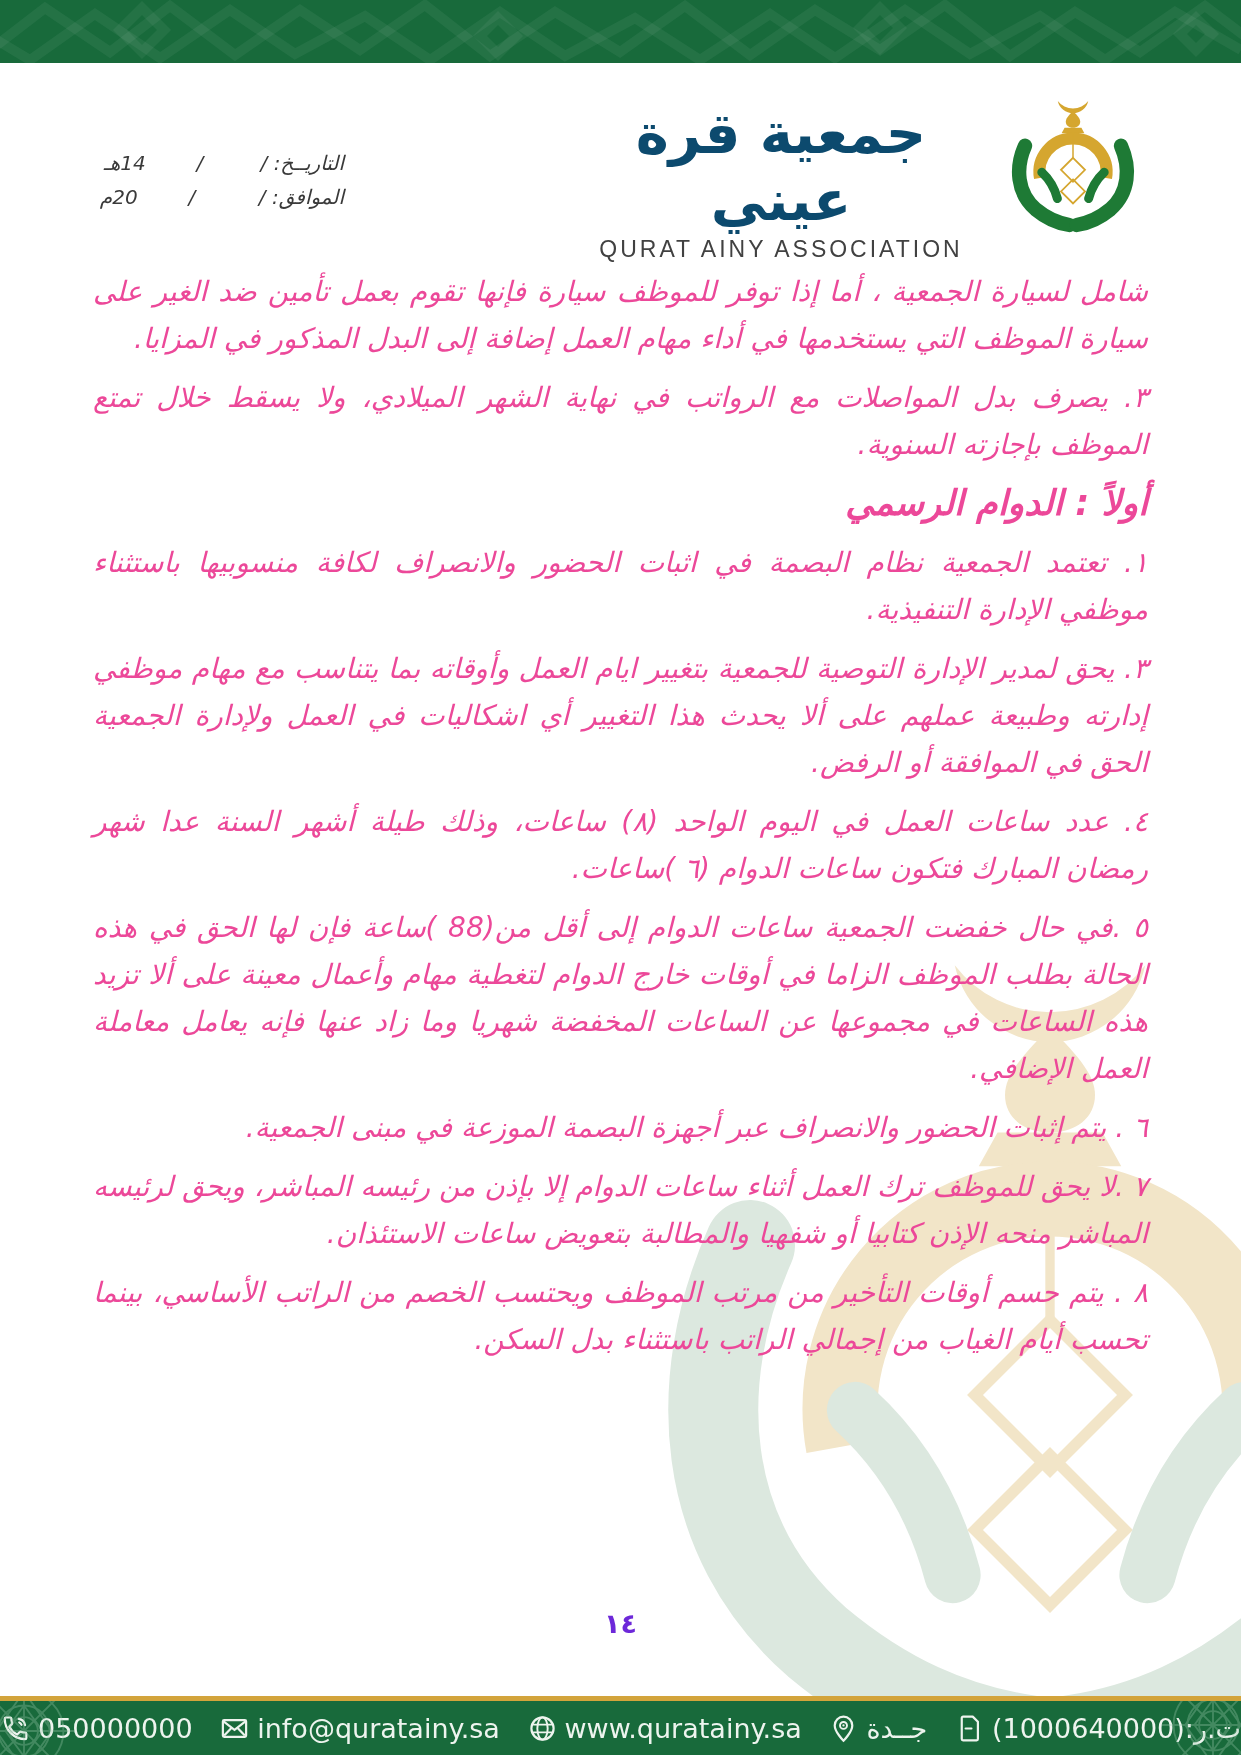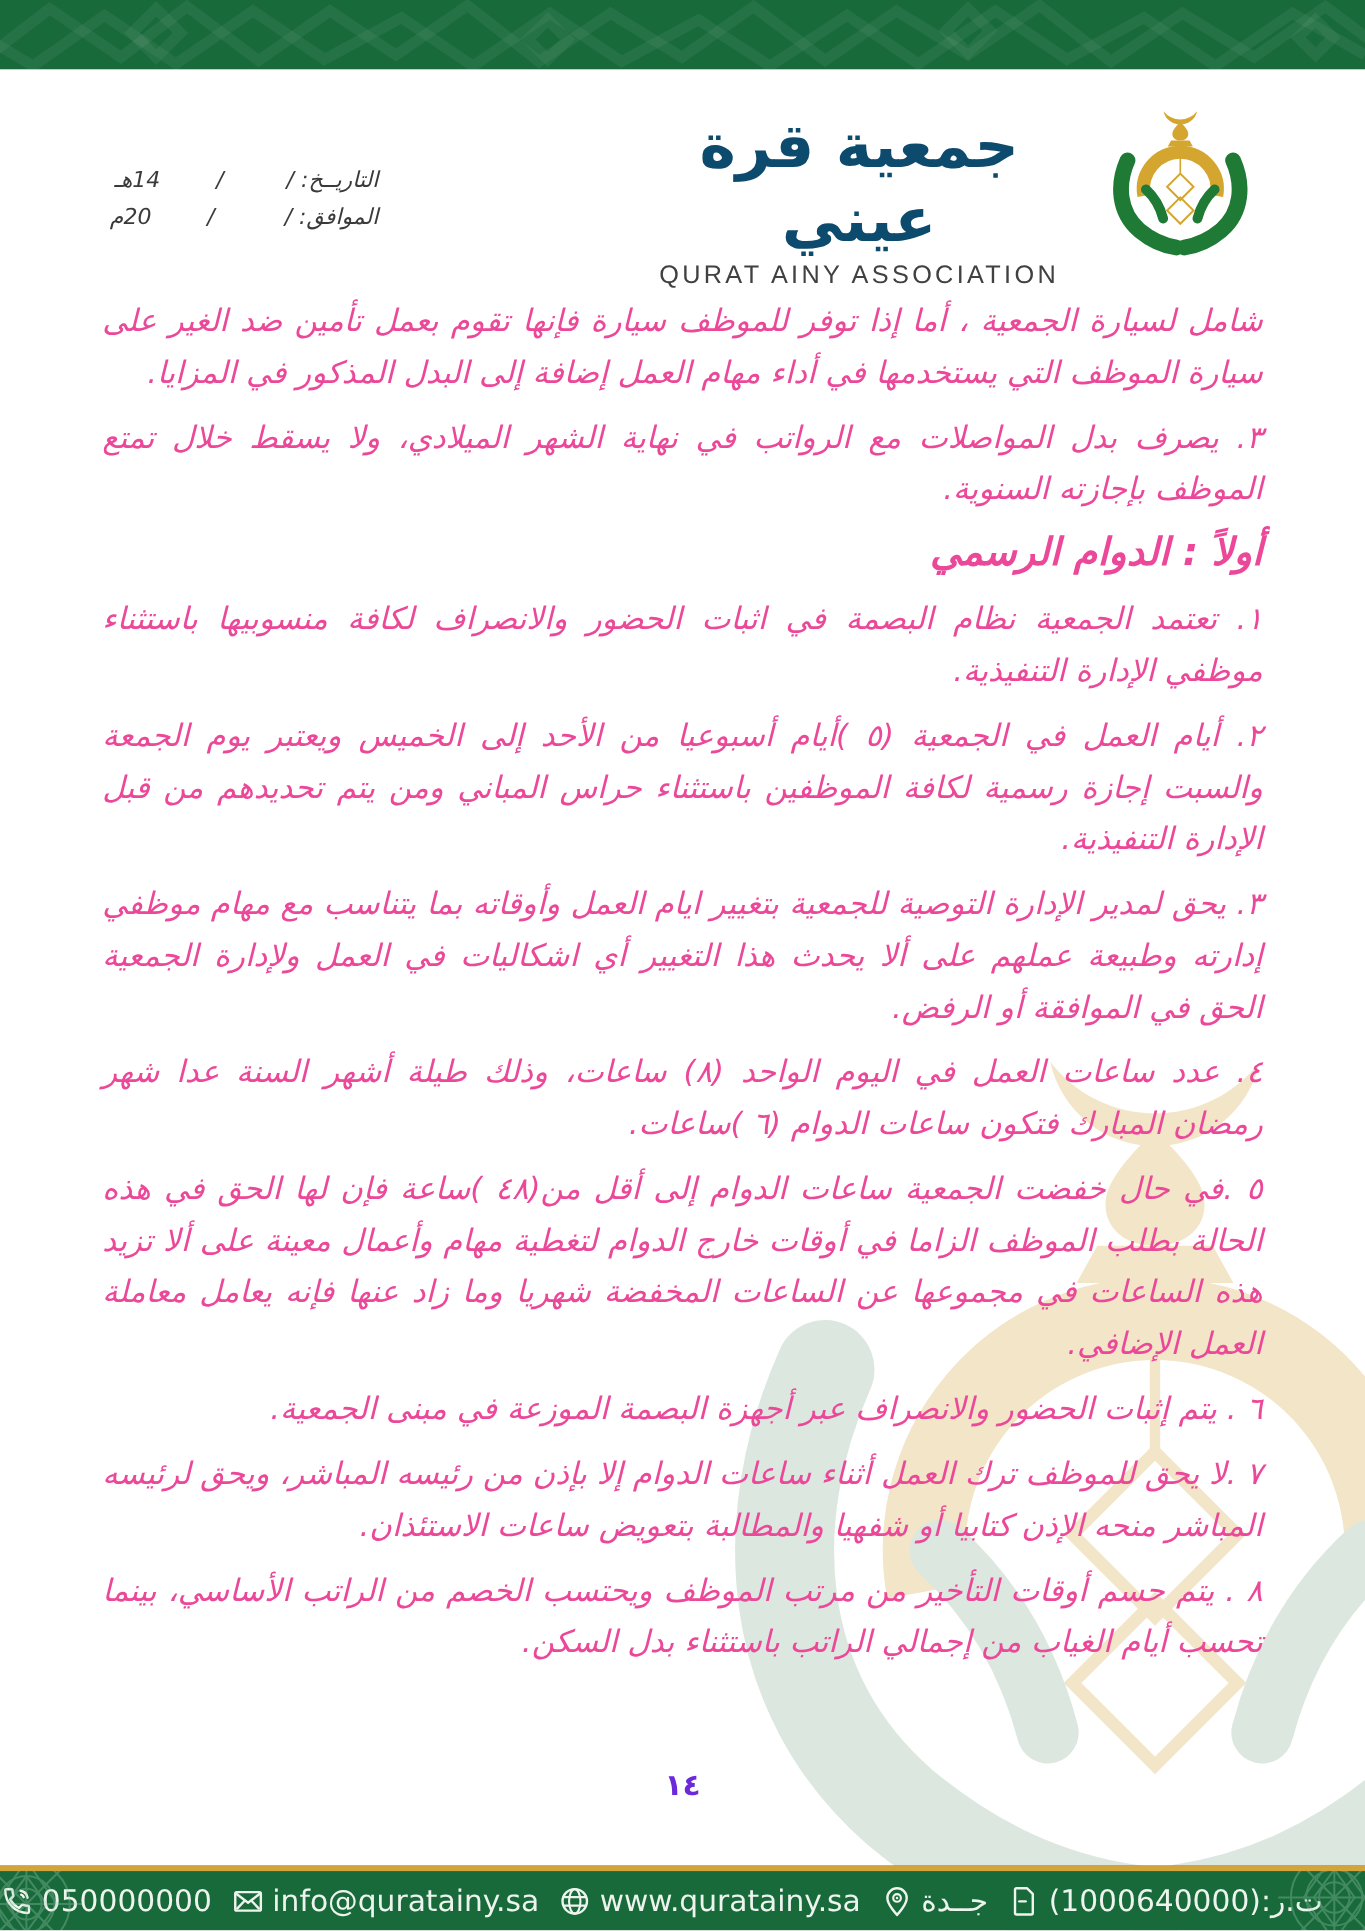--- a/index.html
+++ b/index.html
@@ -29,21 +29,21 @@
   .doc-body p{margin:0 0 12px 0;}
   .doc-body .heading{margin:75px 0 12px 0;font-weight:bold;font-size:29px;}
   .doc-body .subheading{margin:7px 0 12px 0;font-weight:bold;font-size:35px;}
   
   .watermark{position:absolute;top:840px;left:600px;width:900px;z-index:0;pointer-events:none;}
   
   .page-number{position:absolute;top:1608px;left:0;right:0;text-align:center;
     font-size:27px;color:#6d28d9;z-index:1;font-weight:bold;}
   
   .footer{position:absolute;bottom:0;left:0;right:0;height:54px;background:#186a3b;
-    border-top:5px solid #d3a43b;z-index:4;display:flex;align-items:center;justify-content:flex-start;
+    border-top:5px solid #d3a43b;z-index:4;display:flex;align-items:center;justify-content:space-between;
     gap:17px;color:#edf4ee;font-size:27px;overflow:hidden;}
   .footer-item{display:flex;align-items:center;gap:7px;white-space:nowrap;}
   .footer-item .rtl{direction:rtl;unicode-bidi:isolate;}
   .footer-icon{width:31px;height:31px;flex:0 0 auto;}
   .rosette{position:absolute;width:116px;height:116px;opacity:.32;}
   .rosette.left{left:-34px;top:-28px;}
   .rosette.right{right:-30px;top:-34px;}
 </style>
 </head>
 <body>
@@ -108,24 +108,23 @@
         <path d="M68,152 C80,163 89,177 94,196" stroke-width="15"></path>
       </g>
     </g>
   </svg>
 
   <div class="doc-body">
     <p>شامل لسيارة الجمعية ، أما إذا توفر للموظف سيارة فإنها تقوم بعمل تأمين ضد الغير على سيارة الموظف التي يستخدمها في أداء مهام العمل إضافة إلى البدل المذكور في المزايا.</p>
     <p>٣. يصرف بدل المواصلات مع الرواتب في نهاية الشهر الميلادي، ولا يسقط خلال تمتع الموظف بإجازته السنوية.</p>
     <p class="subheading">أولاً : الدوام الرسمي</p>
     <p>١. تعتمد الجمعية نظام البصمة في اثبات الحضور والانصراف لكافة منسوبيها باستثناء موظفي الإدارة التنفيذية.</p>
-    <p>٢. أيام العمل في الجمعية (٥ )أيام أسبوعيا من الأحد إلى الخميس ويعتبر يوم الجمعة والسبت إجازة رسمية لكافة الموظفين باستثناء حراس المباني ومن يتم تحديدهم من قبل الإدارة التنفيذية.</p>
     <p>٣. يحق لمدير الإدارة التوصية للجمعية بتغيير ايام العمل وأوقاته بما يتناسب مع مهام موظفي إدارته وطبيعة عملهم على ألا يحدث هذا التغيير أي اشكاليات في العمل ولإدارة الجمعية الحق في الموافقة أو الرفض.</p>
     <p>٤. عدد ساعات العمل في اليوم الواحد (٨) ساعات، وذلك طيلة أشهر السنة عدا شهر رمضان المبارك فتكون ساعات الدوام (٦ )ساعات.</p>
-    <p>٥ .في حال خفضت الجمعية ساعات الدوام إلى أقل من(٤٨ )ساعة فإن لها الحق في هذه الحالة بطلب الموظف الزاما في أوقات خارج الدوام لتغطية مهام وأعمال معينة على ألا تزيد هذه الساعات في مجموعها عن الساعات المخفضة شهريا وما زاد عنها فإنه يعامل معاملة العمل الإضافي.</p>
+    <p>٥ .في حال خفضت الجمعية ساعات الدوام إلى أقل من(88 )ساعة فإن لها الحق في هذه الحالة بطلب الموظف الزاما في أوقات خارج الدوام لتغطية مهام وأعمال معينة على ألا تزيد هذه الساعات في مجموعها عن الساعات المخفضة شهريا وما زاد عنها فإنه يعامل معاملة العمل الإضافي.</p>
     <p>٦ . يتم إثبات الحضور والانصراف عبر أجهزة البصمة الموزعة في مبنى الجمعية.</p>
     <p>٧ .لا يحق للموظف ترك العمل أثناء ساعات الدوام إلا بإذن من رئيسه المباشر، ويحق لرئيسه المباشر منحه الإذن كتابيا أو شفهيا والمطالبة بتعويض ساعات الاستئذان.</p>
     <p>٨ . يتم حسم أوقات التأخير من مرتب الموظف ويحتسب الخصم من الراتب الأساسي، بينما تحسب أيام الغياب من إجمالي الراتب باستثناء بدل السكن.</p>
   </div>
 
   <div class="page-number">١٤</div>
 
   <div class="footer">
     <svg class="rosette left" viewBox="0 0 100 100">
       <g stroke="#9fcbb0" fill="none" stroke-width="1.6">

